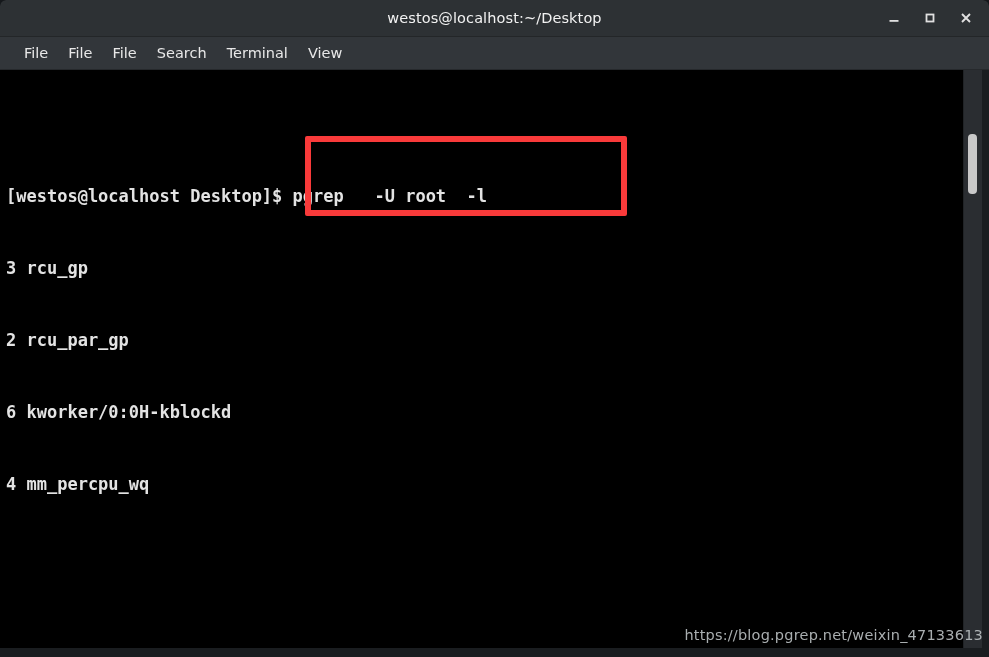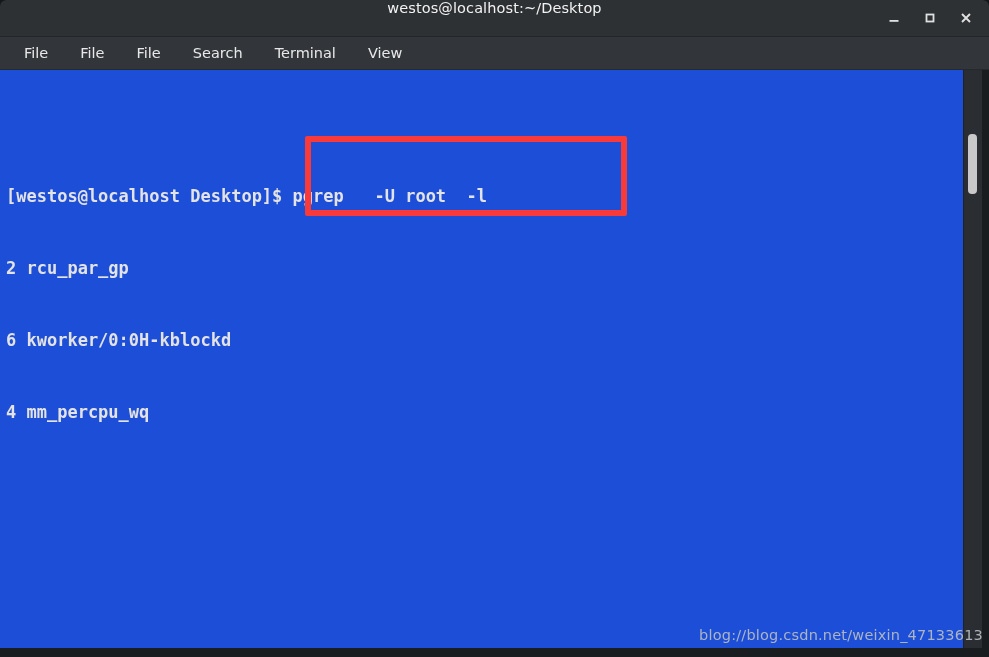--- a/index.html
+++ b/index.html
@@ -69,20 +69,21 @@
   }
 
   
   #titlebar {
     position: relative;
     height: 36px;
     flex: 0 0 36px;
     background: #2d3134;
     border-radius: 6px 6px 0 0;
     display: flex;
+    align-items: center;
     justify-content: center;
     border-bottom: 1px solid #232628;
   }
   #title-text {
     color: #f2f2f2;
     font-size: 14.5px;
     font-family: "DejaVu Sans", sans-serif;
     letter-spacing: 0.1px;
     white-space: nowrap;
   }
@@ -107,38 +108,38 @@
   .wc-btn svg { display: block; }
 
   
   #menubar {
     height: 32px;
     flex: 0 0 32px;
     background: #32363a;
     display: flex;
     align-items: center;
     padding-left: 14px;
-    gap: 12px;
+    gap: 0px;
     border-bottom: 1px solid #26292c;
   }
   .menu-item {
     color: #e8e8e8;
     font-size: 14.5px;
     font-family: "DejaVu Sans", sans-serif;
     padding: 3px 10px;
     cursor: default;
     white-space: nowrap;
     border-radius: 3px;
   }
 
   
   #term-body {
     position: relative;
     flex: 1 1 auto;
-    background: #1d4ed8;
+    background: #000000;
     display: flex;
     overflow: hidden;
   }
   #term-text {
     flex: 1 1 auto;
     padding: 6px 0 0 6px;
     font-family: "DejaVu Sans Mono", monospace;
     font-size: 17px;
     font-weight: bold;
     line-height: 24px;
@@ -252,20 +253,21 @@
     <div class="menu-item">Search</div>
     <div class="menu-item">Terminal</div>
     <div class="menu-item">View</div>
   </div>
 
   <div id="term-body">
 
     <div id="term-text">
       <div class="term-blank"></div>
       <div class="term-line">[westos@localhost Desktop]$ pgrep   -U root  -l</div>
+      <div class="term-line">3 rcu_gp</div>
       <div class="term-line">2 rcu_par_gp</div>
       <div class="term-line">6 kworker/0:0H-kblockd</div>
       <div class="term-line">4 mm_percpu_wq</div>
       
       
       
       
       
       
       
@@ -284,13 +286,13 @@
       <div id="scroll-thumb"></div>
     </div>
     <div id="term-right-edge"></div>
 
     <div id="red-box"></div>
   </div>
 </div>
 
 <div id="bottom-strip"></div>
 
-<div id="watermark">blog://blog.csdn.net/weixin_47133613</div>
+<div id="watermark">https://blog.pgrep.net/weixin_47133613</div>
 
 </body></html>

